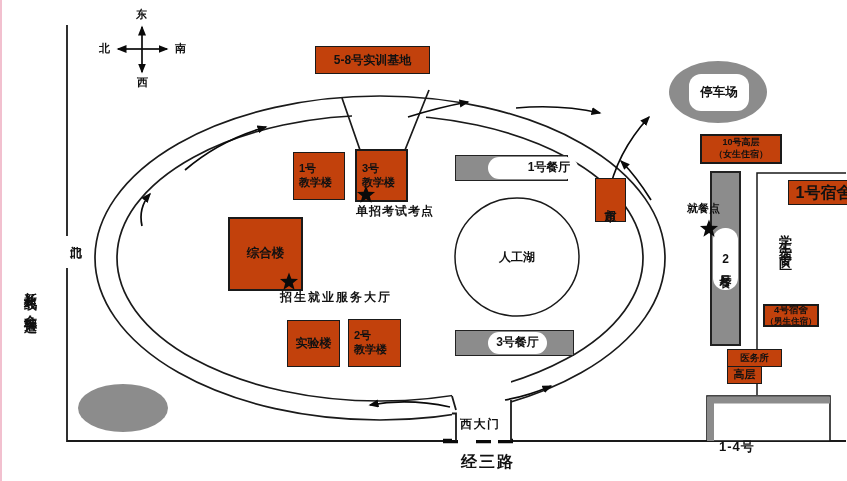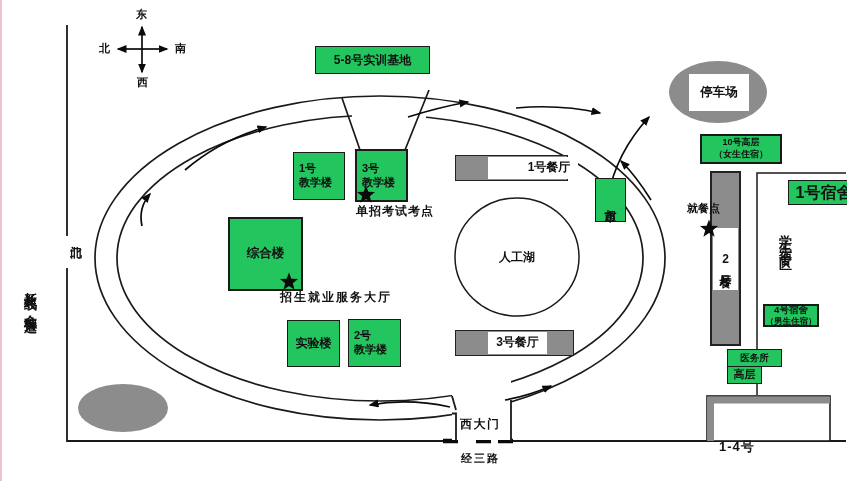--- a/index.html
+++ b/index.html
@@ -1,29 +1,29 @@
 <!DOCTYPE html>
 <html><head>
 <meta charset="utf-8">
 <style>
   html,body{margin:0;padding:0;background:#fff;}
   .map{position:relative;width:847px;height:481px;background:#fff;overflow:hidden;
        font-family:"Liberation Sans","DejaVu Sans",sans-serif;color:#111;}
   .layer{position:absolute;left:0;top:0;}
   .overlay{pointer-events:none;z-index:6;}
   .lbl{position:absolute;font-size:12px;line-height:1.2;font-weight:600;white-space:pre;z-index:3;}
-  .box{position:absolute;box-sizing:border-box;border:1.5px solid #1a1a1a;background:#22c55e;
+  .box{position:absolute;box-sizing:border-box;border:1.5px solid #1a1a1a;background:#c2410c;
        display:flex;flex-direction:column;align-items:center;justify-content:center;
        text-align:center;font-size:12px;line-height:1.25;font-weight:600;z-index:3;}
   .box.thick{border-width:2.5px;}
   .box.leftalign{align-items:flex-start;padding-left:5px;text-align:left;}
   .graybar{position:absolute;background:#8c8c8c;box-sizing:border-box;border:1.2px solid #222;z-index:2;}
   .graybar.thickb{border-width:2px;}
   .whitecap{position:absolute;background:#fff;display:flex;align-items:center;justify-content:center;
-            font-size:12px;font-weight:600;z-index:3;text-align:center;line-height:1.1;}
+            font-size:12px;font-weight:600;z-index:3;text-align:center;line-height:1.1;border-radius:12px;}
   .v{writing-mode:vertical-rl;text-orientation:upright;line-height:1;}
   .edge{position:absolute;left:0;top:0;width:2px;height:481px;background:#f2c0cf;z-index:1;}
   .small{font-size:9px;line-height:1.3;}
 </style>
 </head>
 <body>
 
 <div class="map">
 
   <div class="edge"></div>
@@ -165,21 +165,21 @@
   </div>
 
   <div class="lbl" style="left:356px;top:204px;letter-spacing:1px;">单招考试考点</div>
 
   <div class="lbl" style="left:280px;top:290px;letter-spacing:2px;">招生就业服务大厅</div>
 
   <div class="lbl" style="left:687px;top:202px;font-size:11px;">就餐点</div>
 
   <div class="lbl" style="left:460px;top:417px;letter-spacing:1.5px;">西大门</div>
 
-  <div class="lbl" style="left:461px;top:452px;font-size:11px;letter-spacing:2px;font-family:Liberation Serif, serif;">经三路</div>
+  <div class="lbl" style="left:461px;top:452px;font-size:16px;letter-spacing:2px;font-family:Liberation Serif, serif;">经三路</div>
 
   <div class="lbl v" style="left:70px;top:236px;">北门</div>
 
   <div class="lbl v" style="left:24px;top:281px;font-size:13px;letter-spacing:2px;">新长北线　金穗大道</div>
 
   <svg class="layer overlay" width="847" height="481" viewBox="0 0 847 481">
     <use href="#star" x="366" y="195"></use>
     <use href="#star" x="289" y="282"></use>
     <use href="#star" x="709" y="229"></use>
   </svg>

